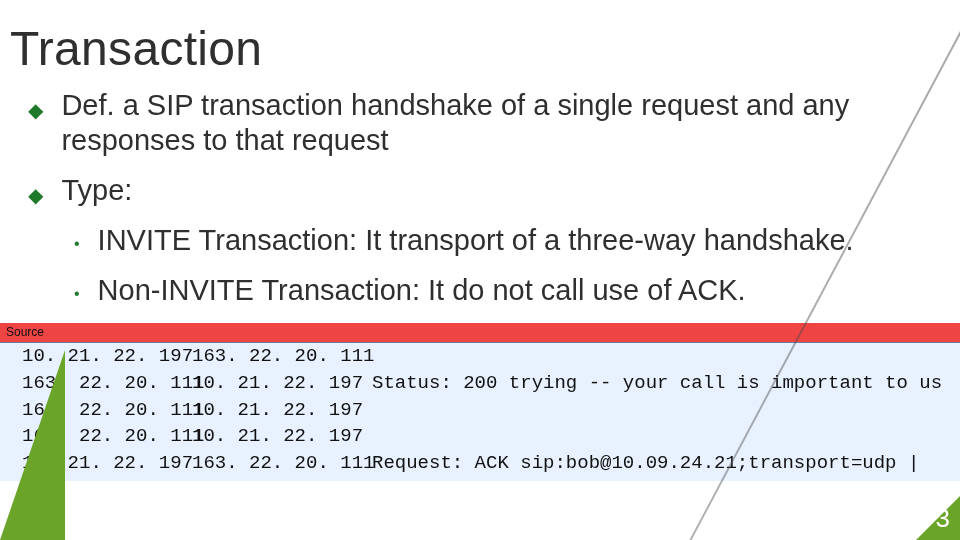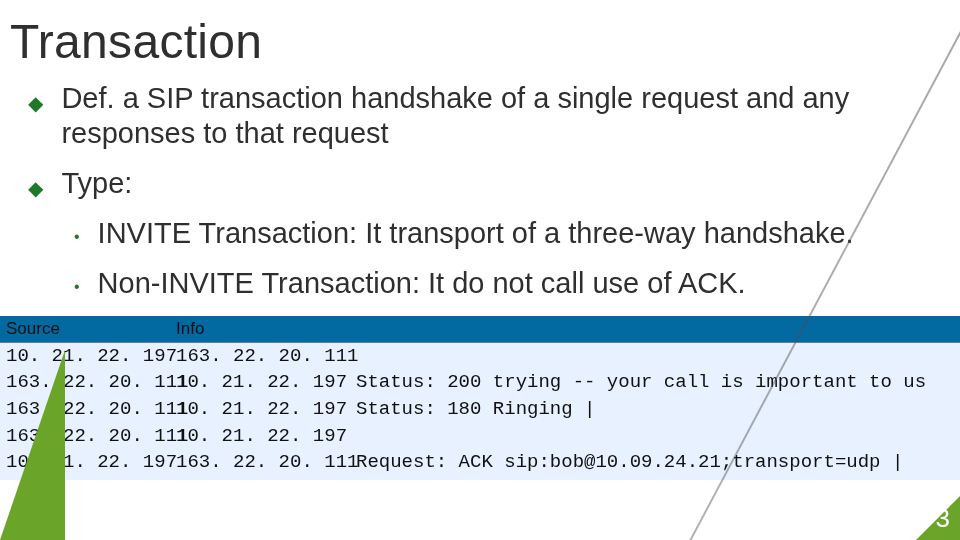--- a/index.html
+++ b/index.html
@@ -14,21 +14,21 @@
   }
   .slide {
     position: relative;
     width: 960px;
     height: 540px;
     box-sizing: border-box;
   }
   .title {
     font-size: 48px;
     color: #2f2f2f;
-    padding: 14px 0 0 10px;
+    padding: 21px 0 0 10px;
     margin: 0 0 12px 0;
     font-weight: 400;
     letter-spacing: 0.3px;
   }
   .body {
     padding-left: 28px;
     padding-right: 28px;
   }
   .b1 {
     display: flex;
@@ -73,30 +73,30 @@
     font-family: "Consolas", "Courier New", monospace;
     font-size: 19px;
     line-height: 1.3;
     color: #111;
     padding-bottom: 4px;
     width: 100%;
   }
   .packet-table .hdr {
     display: flex;
     font-family: "Trebuchet MS", "Segoe UI", Arial, sans-serif;
-    font-size: 17px;
+    font-size: 12px;
     color: #111;
     border-bottom: 1px solid #6a7a99;
     padding: 2px 0;
-    background: #0369a1;
+    background: #ef4444;
   }
   .packet-table .row {
     display: flex;
     white-space: pre;
-    padding: 1px 0;
+    padding: 1px 16px;
   }
   .packet-table .c-src { width: 170px; padding-left: 6px; }
   .packet-table .c-dst { width: 180px; }
   .packet-table .c-info { flex: 1 1 auto; }
   .accent-triangle {
     position: absolute;
     left: 0;
     bottom: 0;
     width: 0;
     height: 0;
@@ -164,35 +164,33 @@
     <div class="b2">
       <span class="bullet">•</span>
       <span class="txt">Non-INVITE Transaction: It do not call use of ACK.</span>
     </div>
 
   </div>
 
   <div class="packet-table">
     <div class="hdr">
       <div class="c-src">Source</div>
-      <div class="c-info">Info</div>
     </div>
     <div class="row">
       <div class="c-src">10. 21. 22. 197</div>
       <div class="c-dst">163. 22. 20. 111</div>
     </div>
     <div class="row">
       <div class="c-src">163. 22. 20. 111</div>
       <div class="c-dst">10. 21. 22. 197</div>
       <div class="c-info">Status: 200 trying -- your call is important to us</div>
     </div>
     <div class="row">
       <div class="c-src">163. 22. 20. 111</div>
       <div class="c-dst">10. 21. 22. 197</div>
-      <div class="c-info">Status: 180 Ringing |</div>
     </div>
     <div class="row">
       <div class="c-src">163. 22. 20. 111</div>
       <div class="c-dst">10. 21. 22. 197</div>
     </div>
     <div class="row">
       <div class="c-src">10. 21. 22. 197</div>
       <div class="c-dst">163. 22. 20. 111</div>
       <div class="c-info">Request: ACK sip:bob@10.09.24.21;transport=udp |</div>
     </div>

